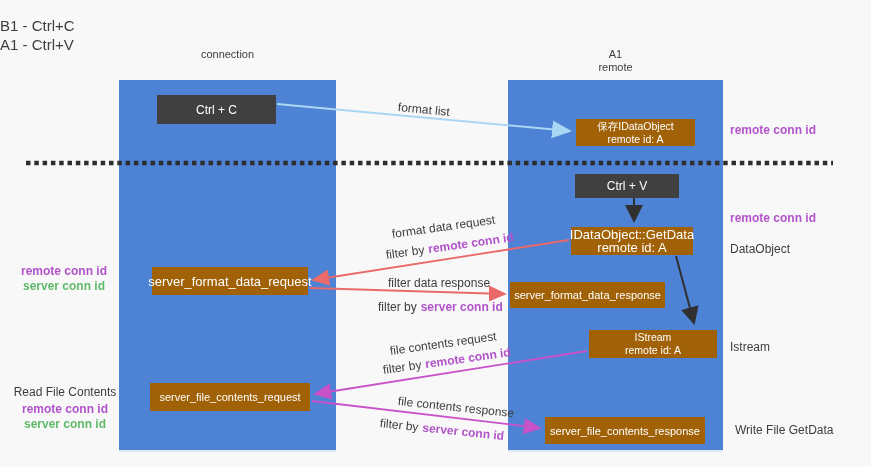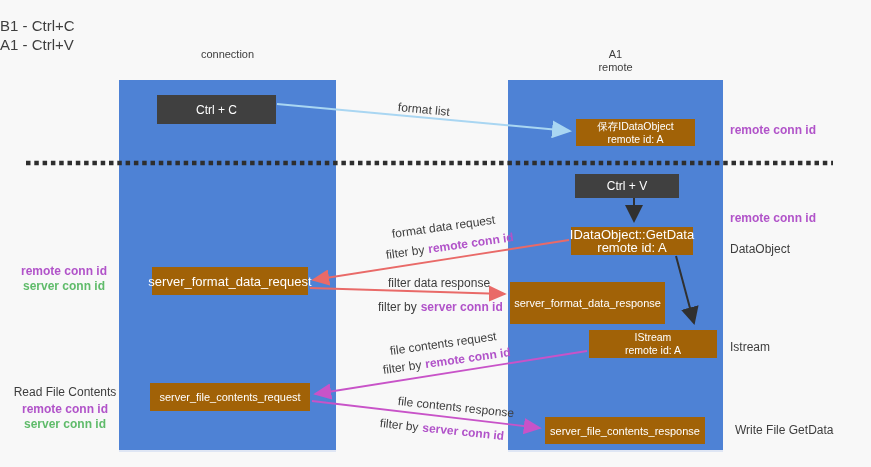--- a/index.html
+++ b/index.html
@@ -109,21 +109,21 @@
 
   <div class="node orange" style="left:571px;top:227px;width:122px;height:28px;font-size:13px;line-height:13px">
     <div>IDataObject::GetData</div>
     <div>remote id: A</div>
   </div>
 
   <div class="node orange" style="left:152px;top:267px;width:156px;height:28px;font-size:13px">
     <div>server_format_data_request</div>
   </div>
 
-  <div class="node orange" style="left:510px;top:282px;width:155px;height:42px;font-size:11px">
+  <div class="node orange" style="left:510px;top:282px;width:155px;height:26px;font-size:11px">
     <div>server_format_data_response</div>
   </div>
 
   <div class="node orange" style="left:589px;top:330px;width:128px;height:28px;font-size:10.5px;line-height:13px">
     <div>IStream</div>
     <div>remote id: A</div>
   </div>
 
   <div class="node orange" style="left:150px;top:383px;width:160px;height:28px;font-size:11px">
     <div>server_file_contents_request</div>

